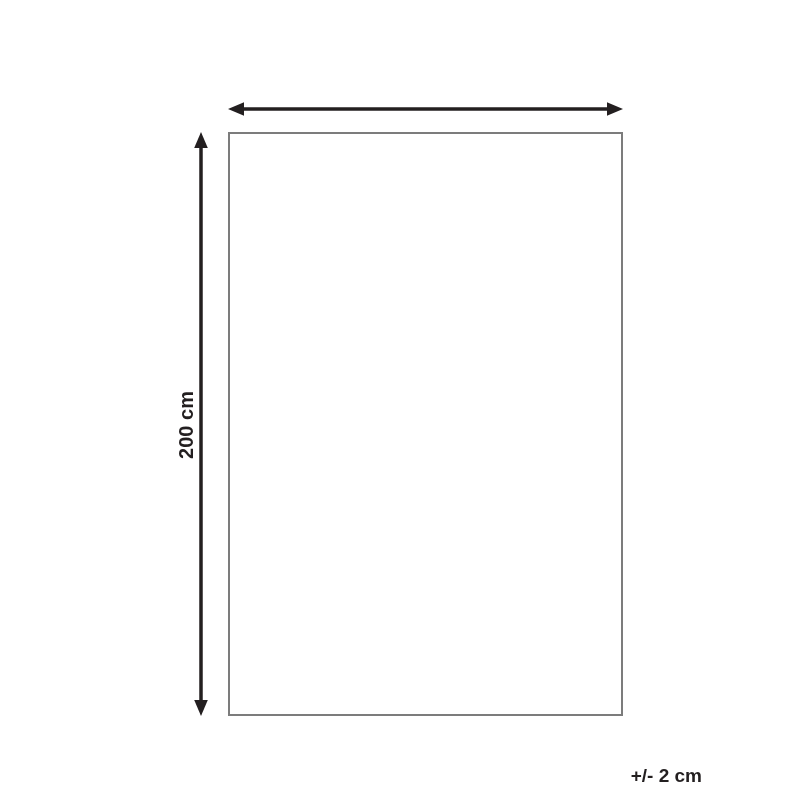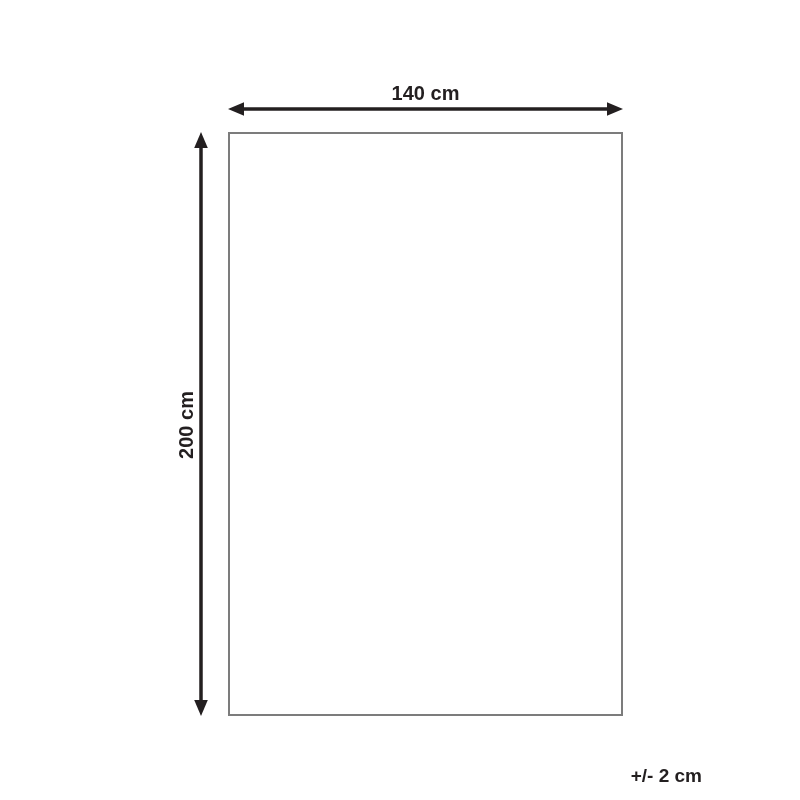--- a/index.html
+++ b/index.html
@@ -67,21 +67,20 @@
     font-size: 19px;
   }
 </style>
 </head>
 <body>
 
 <div class="diagram">
 
   <div class="product-rect"></div>
 
-  <span class="dim-label width-label">140 cm</span>
 
   <svg class="h-arrow" width="395" height="16" viewBox="0 0 395 16" aria-hidden="true">
     <line x1="12" y1="8" x2="383" y2="8" stroke="currentColor" stroke-width="3.5"></line>
     <polygon points="0,8 16,1.2 16,14.8" fill="currentColor"></polygon>
     <polygon points="395,8 379,1.2 379,14.8" fill="currentColor"></polygon>
   </svg>
 
   <span class="dim-label height-label">200 cm</span>
 
   <svg class="v-arrow" width="16" height="584" viewBox="0 0 16 584" aria-hidden="true">

